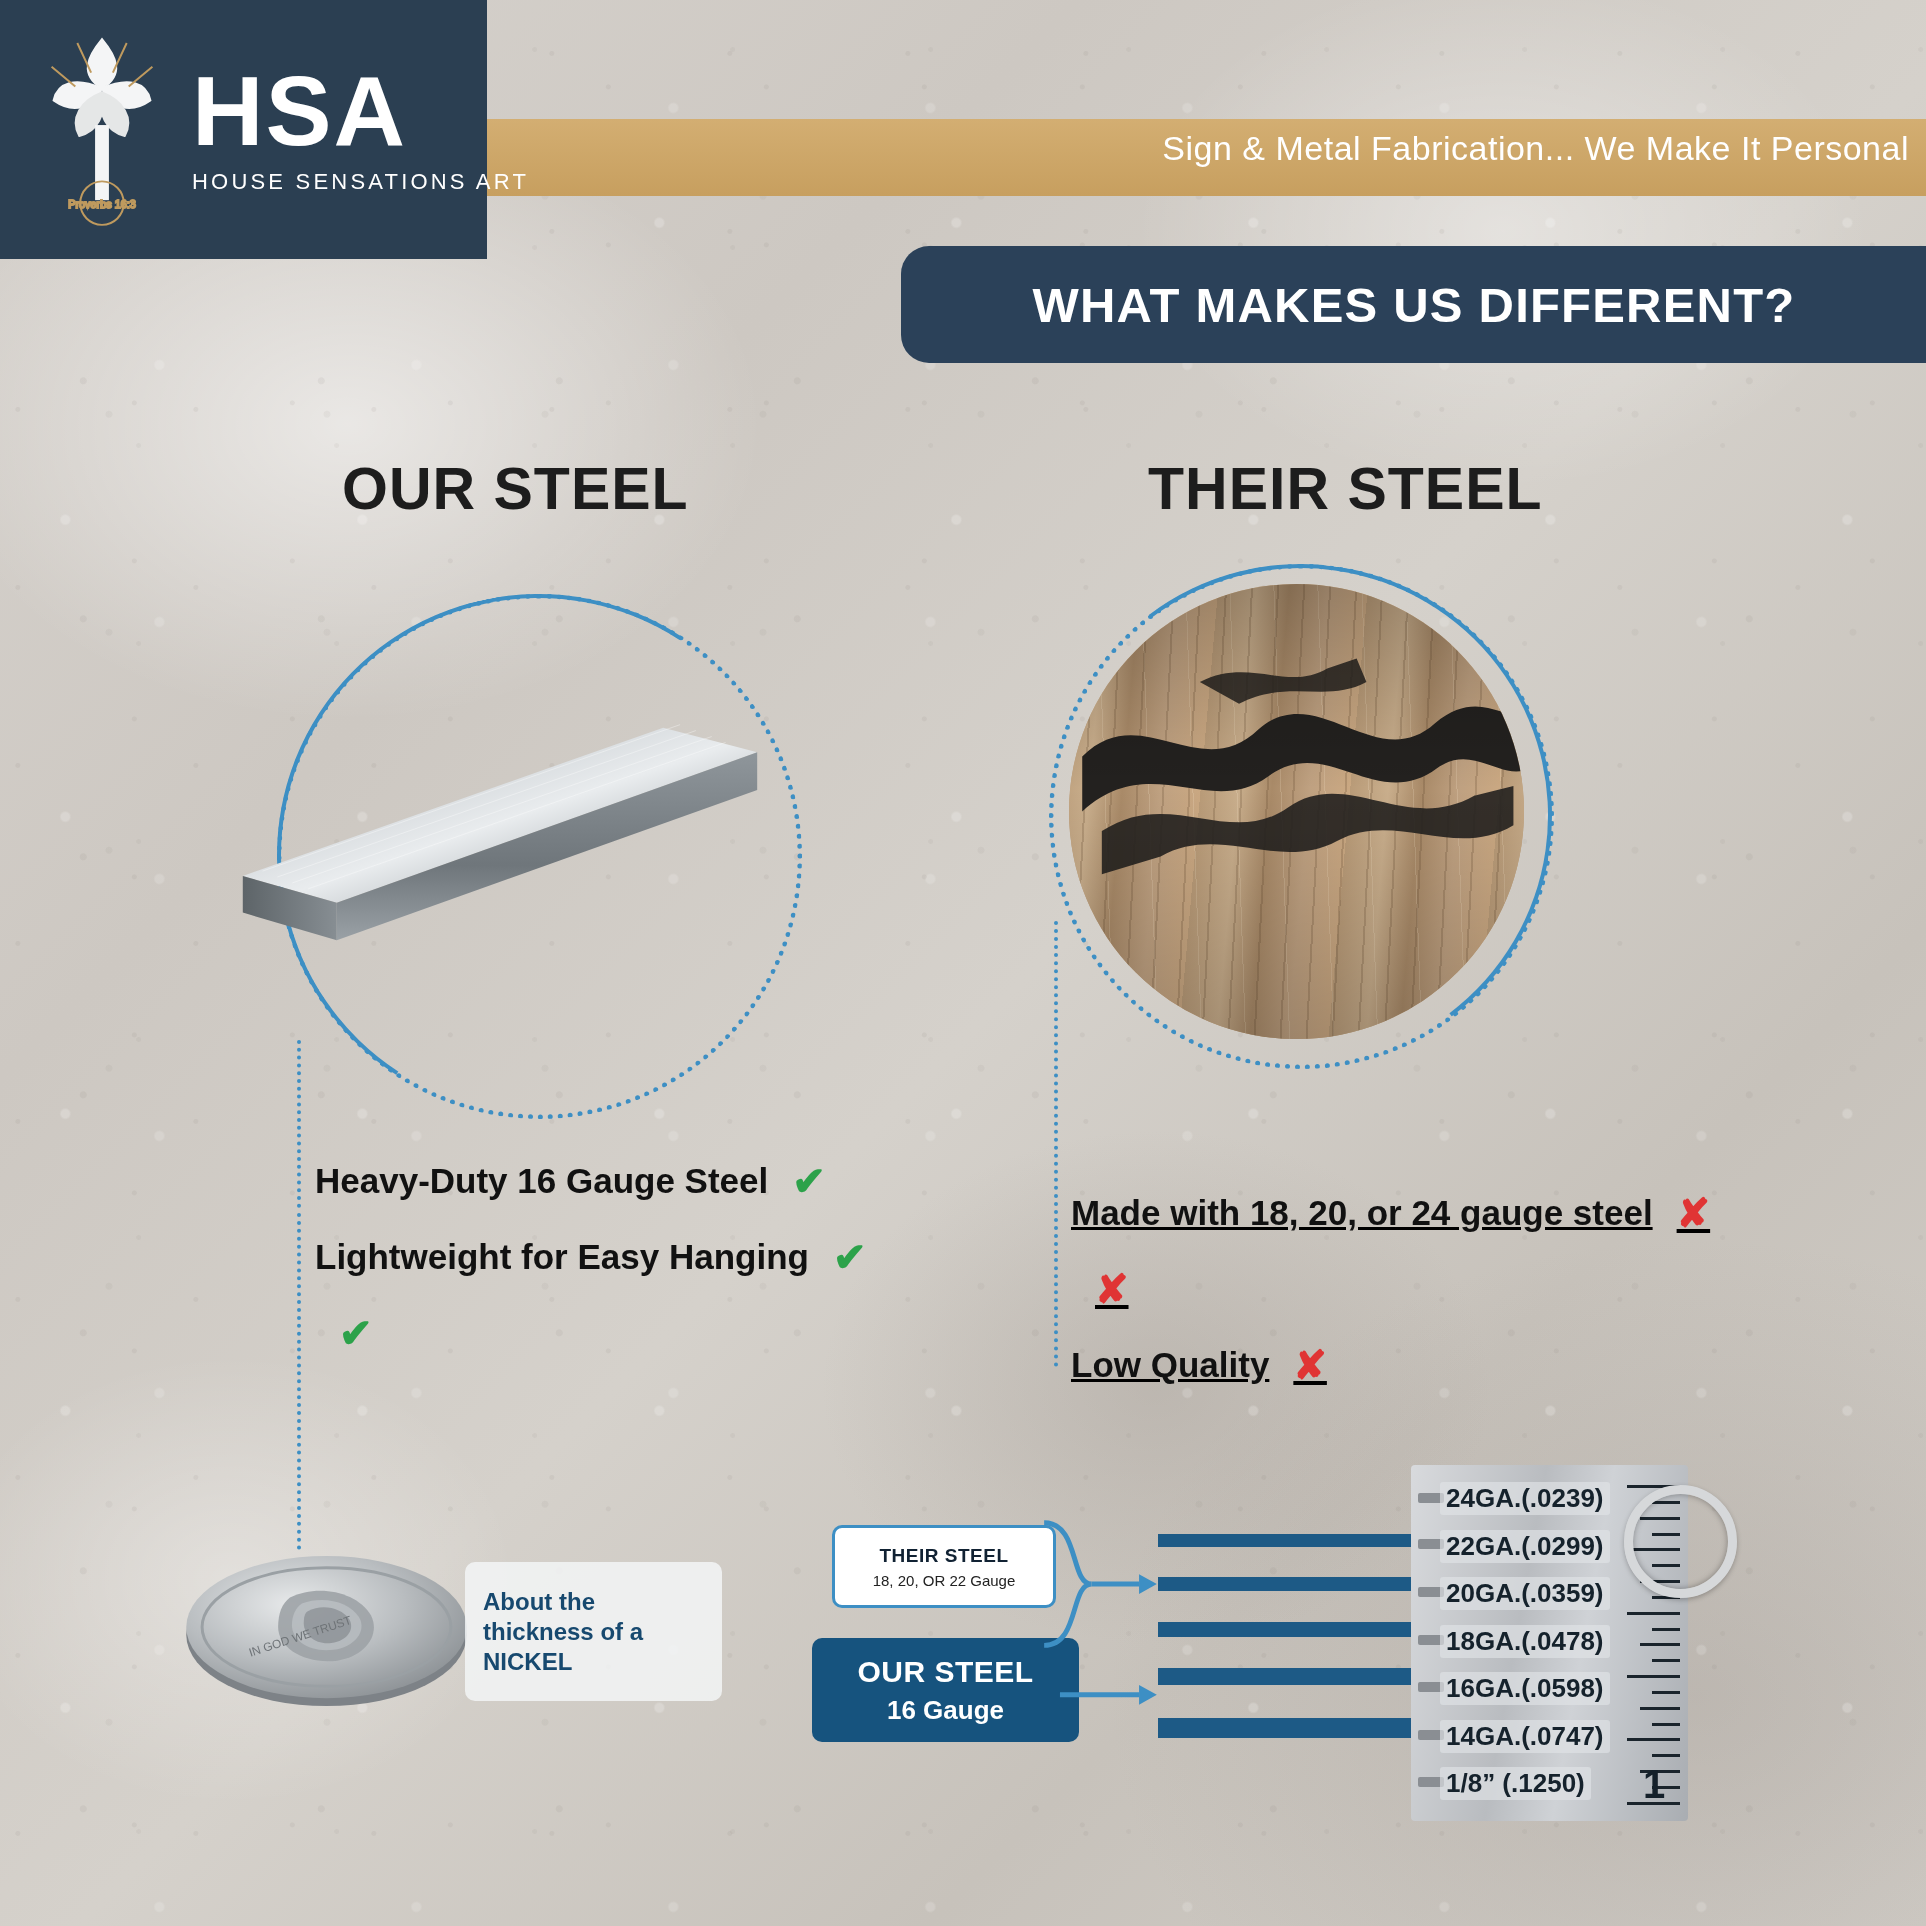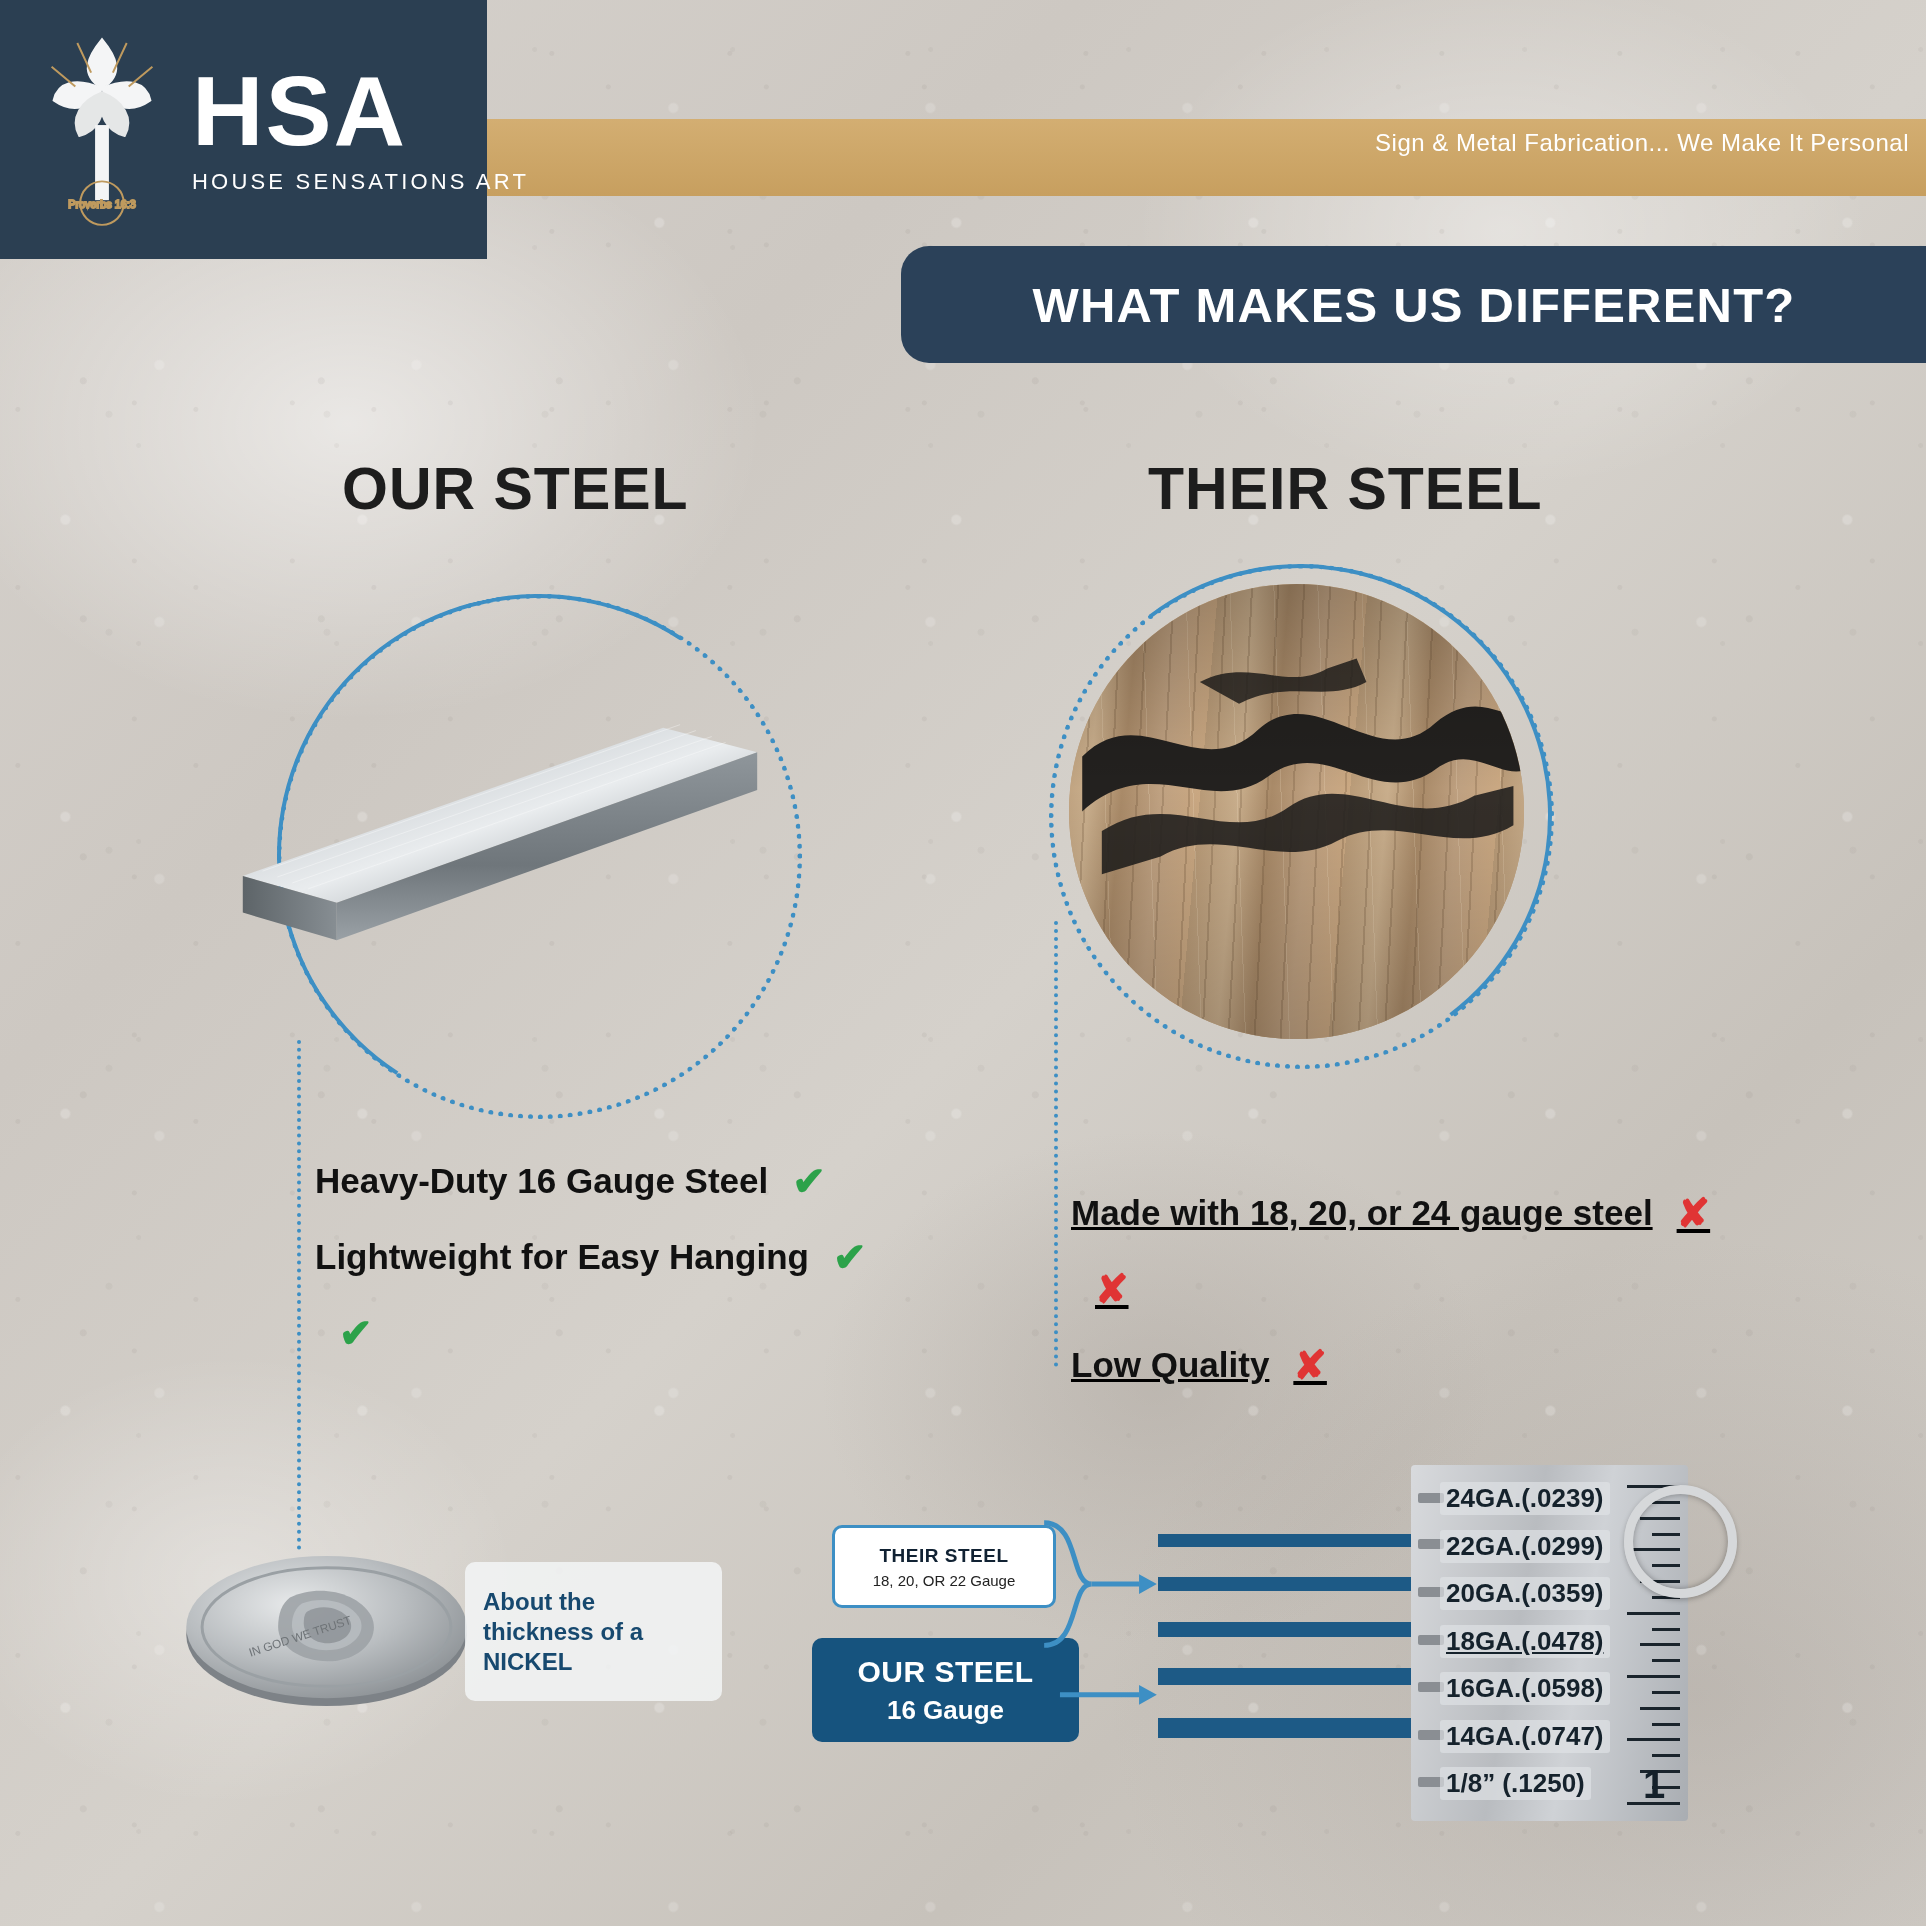--- a/index.html
+++ b/index.html
@@ -50,21 +50,21 @@
   .logo-sub{
     font-size:22px;color:#ffffff;letter-spacing:3.2px;margin-top:10px;
     white-space:nowrap;
   }
   .gold-bar{
     position:absolute;left:487px;top:119px;right:0;height:77px;
     background:linear-gradient(180deg,#d3ae72,#c79f5f);
   }
   .tagline{
     position:absolute;right:18px;top:129px;
-    font-size:24px;color:#ffffff;letter-spacing:0.5px;
+    font-size:34px;color:#ffffff;letter-spacing:0.5px;
     font-family:"Liberation Sans",sans-serif;
   }
 
   .title-pill{
     position:absolute;left:901px;right:0;top:246px;height:117px;
     background:#2b4159;border-radius:28px 0 0 28px;
     display:flex;align-items:center;justify-content:center;
   }
   .title-pill span{
     color:#fff;font-size:49px;font-weight:bold;letter-spacing:1.2px;
@@ -392,19 +392,19 @@
 <div class="ruler-slot" style="top:1539px;"></div>
 <div class="ruler-slot" style="top:1587px;"></div>
 <div class="ruler-slot" style="top:1635px;"></div>
 <div class="ruler-slot" style="top:1682px;"></div>
 <div class="ruler-slot" style="top:1730px;"></div>
 <div class="ruler-slot" style="top:1777px;"></div>
 
 <div class="ruler-label" style="top:1482px;">24GA.(.0239)</div>
 <div class="ruler-label" style="top:1530px;">22GA.(.0299)</div>
 <div class="ruler-label" style="top:1577px;">20GA.(.0359)</div>
-<div class="ruler-label" style="top:1625px;text-decoration:underline;">18GA.(.0478)</div>
+<div class="ruler-label" style="top:1625px;">18GA.(.0478)</div>
 <div class="ruler-label" style="top:1672px;">16GA.(.0598)</div>
 <div class="ruler-label" style="top:1720px;">14GA.(.0747)</div>
 <div class="ruler-label" style="top:1767px;">1/8”  (.1250)</div>
 <div class="ruler-one">1</div>
 <div class="ring"></div>
 
 
 </body></html>

